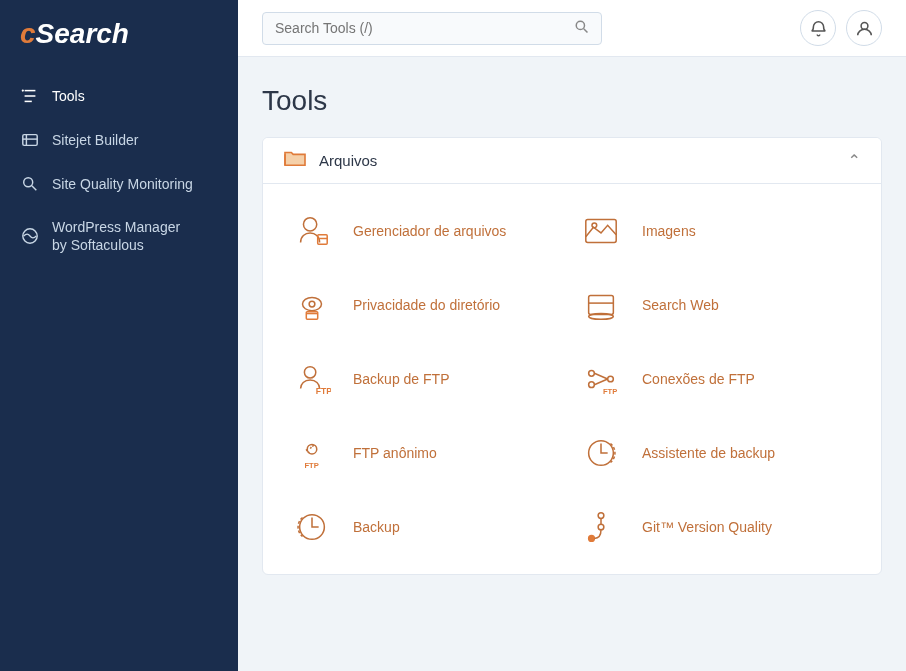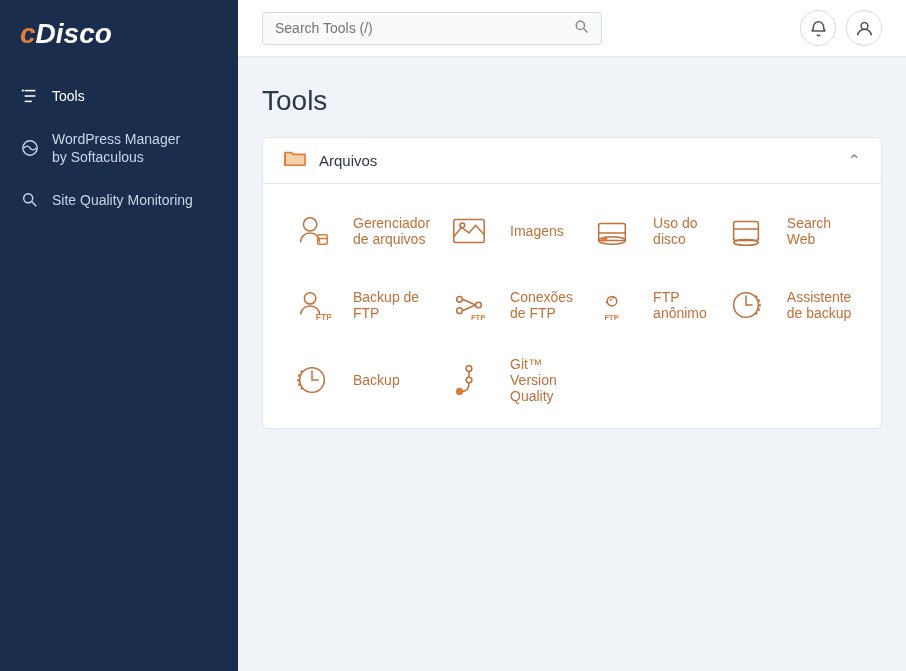--- a/index.html
+++ b/index.html
@@ -138,21 +138,21 @@
       font-size: 15px;
       font-weight: 500;
       color: #2d3748;
     }
     .folder-icon { color: #e07b3a; font-size: 20px; }
     .chevron-icon { color: #888; font-size: 16px; cursor: pointer; }
 
     
     .tools-grid {
       display: grid;
-      grid-template-columns: 1fr 1fr 1fr 1fr;
+      grid-template-columns: 1fr 1fr;
       padding: 10px 20px;
     }
     .tool-item {
       display: flex;
       align-items: center;
       gap: 14px;
       padding: 14px 10px;
       cursor: pointer;
       border-radius: 4px;
       transition: background 0.12s;
@@ -174,56 +174,66 @@
       color: #c0703a;
       font-weight: 400;
     }
   </style>
 </head>
 <body>
 
 <div class="sidebar">
   <div class="sidebar-logo">
     <span class="logo-text">
-      <span class="logo-c">c</span><span class="logo-panel">Disco</span>
+      <span class="logo-c">c</span><span class="logo-panel">Search</span>
     </span>
   </div>
   <nav class="sidebar-nav">
 
     <div class="sidebar-item active">
       <span class="sidebar-icon">
         <svg viewBox="0 0 20 20" fill="none" stroke="currentColor" stroke-width="1.7" width="18" height="18">
           <line x1="4" y1="4" x2="16" y2="4"></line>
           <line x1="4" y1="10" x2="16" y2="10"></line>
           <line x1="4" y1="16" x2="12" y2="16"></line>
           <line x1="2" y1="4" x2="2" y2="4" stroke-width="2.5" stroke-linecap="round"></line>
         </svg>
       </span>
       <span class="sidebar-item-label">Tools</span>
     </div>
 
+    <div class="sidebar-item">
+      <span class="sidebar-icon">
+        <svg viewBox="0 0 20 20" fill="none" stroke="currentColor" stroke-width="1.6" width="18" height="18">
+          <rect x="2" y="4" width="16" height="12" rx="1.5"></rect>
+          <line x1="6" y1="4" x2="6" y2="16"></line>
+          <line x1="2" y1="9" x2="18" y2="9"></line>
+        </svg>
+      </span>
+      <span class="sidebar-item-label">Sitejet Builder</span>
+    </div>
+
+    <div class="sidebar-item">
+      <span class="sidebar-icon">
+        <svg viewBox="0 0 20 20" fill="none" stroke="currentColor" stroke-width="1.6" width="18" height="18">
+          <circle cx="8" cy="8" r="5"></circle>
+          <line x1="12" y1="12" x2="17" y2="17"></line>
+        </svg>
+      </span>
+      <span class="sidebar-item-label">Site Quality Monitoring</span>
+    </div>
 
     <div class="sidebar-item">
       <span class="sidebar-icon">
         <svg viewBox="0 0 20 20" fill="none" stroke="currentColor" stroke-width="1.6" width="18" height="18">
           <circle cx="10" cy="10" r="8"></circle>
           <path d="M3 10 Q7 6 10 10 Q13 14 17 10" stroke-width="1.4"></path>
         </svg>
       </span>
       <span class="sidebar-item-label">WordPress Manager<br>by Softaculous</span>
-    </div>
-
-    <div class="sidebar-item">
-      <span class="sidebar-icon">
-        <svg viewBox="0 0 20 20" fill="none" stroke="currentColor" stroke-width="1.6" width="18" height="18">
-          <circle cx="8" cy="8" r="5"></circle>
-          <line x1="12" y1="12" x2="17" y2="17"></line>
-        </svg>
-      </span>
-      <span class="sidebar-item-label">Site Quality Monitoring</span>
     </div>
   </nav>
 </div>
 
 <div class="main">
 
   <div class="header">
     <div class="search-bar">
       <input class="search-input" type="text" placeholder="Search Tools (/)" style="">
       <span class="search-icon-btn">
@@ -284,32 +294,32 @@
           <div class="tool-icon-wrap">
             <svg viewBox="0 0 40 40" fill="none" stroke="#c0703a" stroke-width="1.6">
               <rect x="4" y="8" width="32" height="24" rx="2"></rect>
               <polyline points="4,26 12,16 20,22 27,14 36,24"></polyline>
               <circle cx="13" cy="14" r="2.5"></circle>
             </svg>
           </div>
           <span class="tool-label">Imagens</span>
         </div>
 
-
-        <div class="tool-item">
-          <div class="tool-icon-wrap">
-            <svg viewBox="0 0 40 40" fill="none" stroke="#c0703a" stroke-width="1.6">
-              <rect x="6" y="12" width="28" height="18" rx="2"></rect>
-              <ellipse cx="20" cy="30" rx="14" ry="4" stroke="#c0703a"></ellipse>
-              <line x1="6" y1="22" x2="34" y2="22"></line>
-              <rect x="9" y="27" width="6" height="4" rx="0.5" fill="#e07b3a" stroke="none"></rect>
-            </svg>
-          </div>
-          <span class="tool-label">Uso do disco</span>
-        </div>
+        <div class="tool-item">
+          <div class="tool-icon-wrap">
+            <svg viewBox="0 0 40 40" fill="none" stroke="#c0703a" stroke-width="1.6">
+              <ellipse cx="20" cy="19" rx="10" ry="7"></ellipse>
+              <circle cx="20" cy="19" r="3"></circle>
+              <rect x="14" y="27" width="12" height="8" rx="1" fill="none" stroke="#e07b3a"></rect>
+              <line x1="14" y1="29" x2="26" y2="29" stroke="#e07b3a"></line>
+            </svg>
+          </div>
+          <span class="tool-label">Privacidade do diretório</span>
+        </div>
+
 
         <div class="tool-item">
           <div class="tool-icon-wrap">
             <svg viewBox="0 0 40 40" fill="none" stroke="#c0703a" stroke-width="1.6">
               <rect x="7" y="10" width="26" height="20" rx="2"></rect>
               <line x1="7" y1="18" x2="33" y2="18"></line>
               <ellipse cx="20" cy="32" rx="13" ry="3"></ellipse>
             </svg>
           </div>
           <span class="tool-label">Search Web</span>

